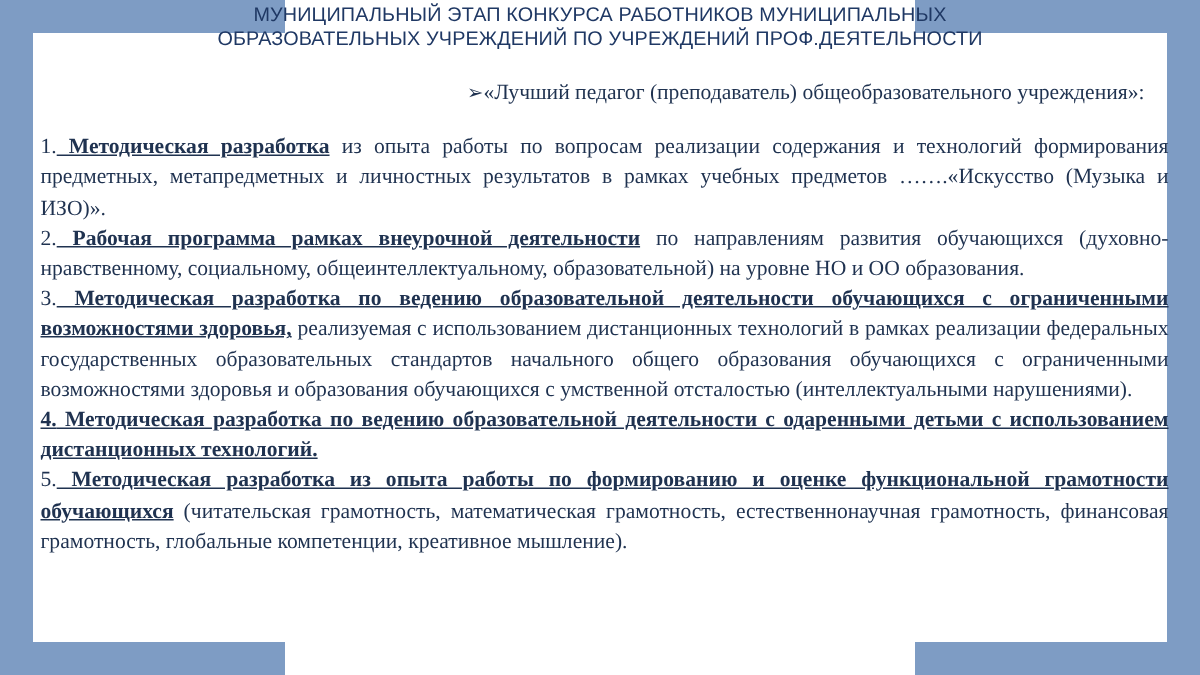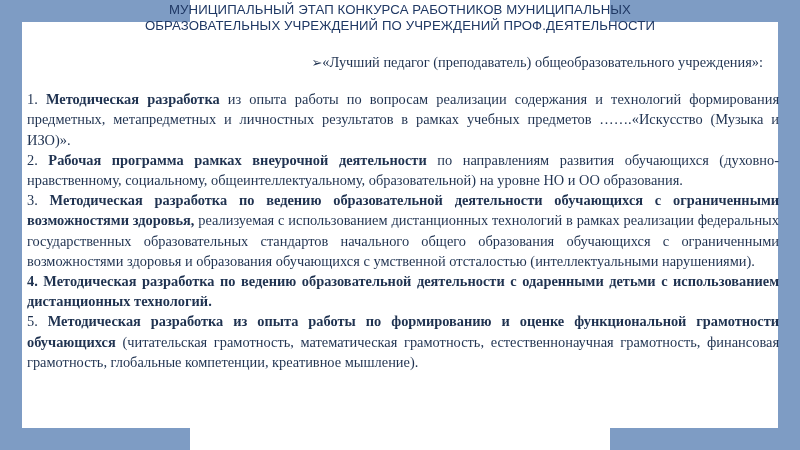--- a/index.html
+++ b/index.html
@@ -80,21 +80,21 @@
     font-size: 14.4px;
     line-height: 20.2px;
   }
 
   p.para {
     margin: 0;
     text-align: justify;
     text-justify: inter-word;
     color: #1f3250;
   }
-  p.para b { font-weight: bold; }
+  p.para b { font-weight: bold; text-decoration: underline; }
 
   .bullet-line {
     display: block;
     margin: 16px;
     font-weight: normal;
     text-align: right;
     white-space: nowrap;
   }
   .bullet-glyph {
     display: inline-block;

